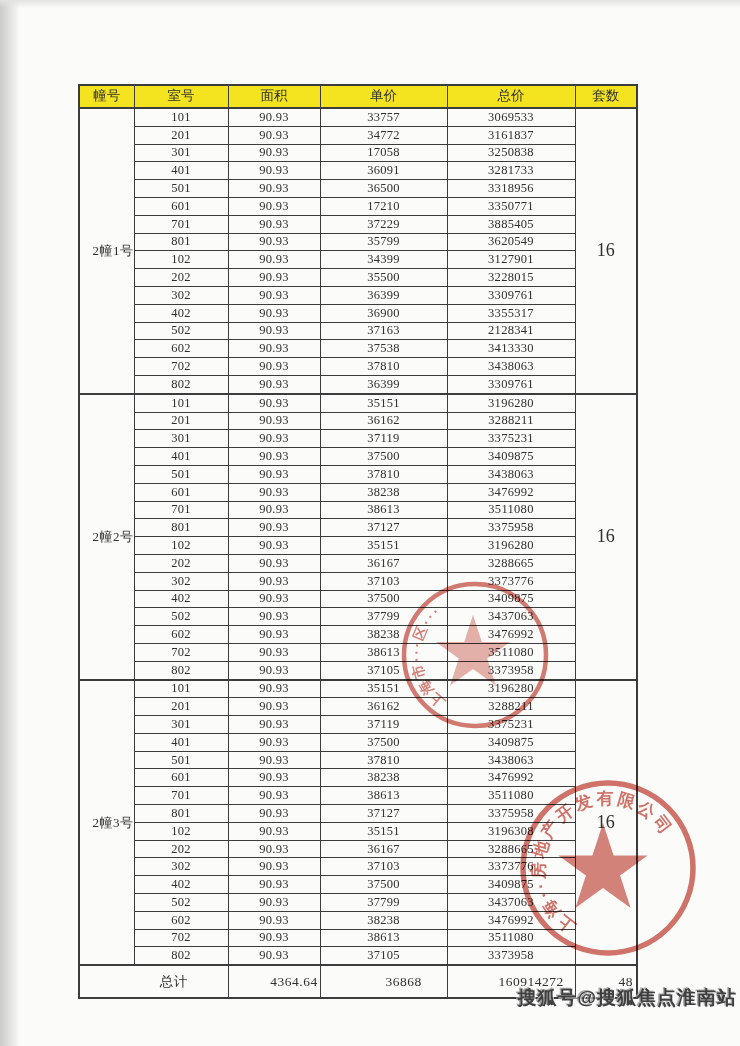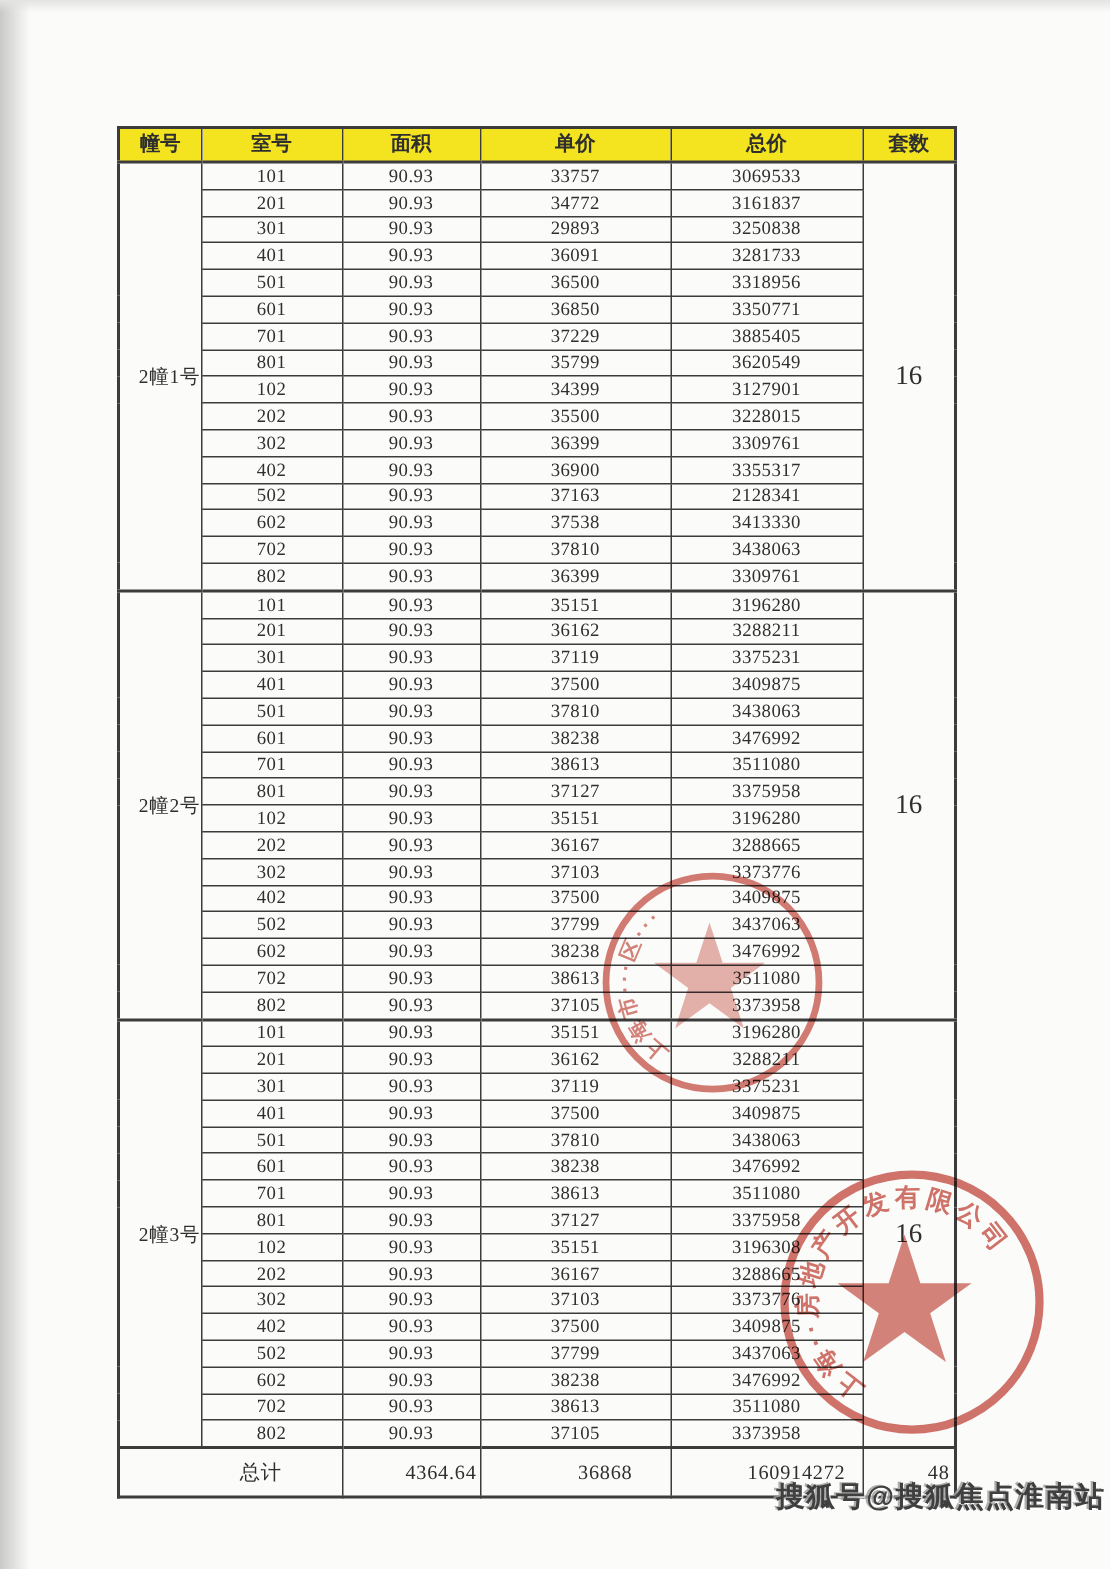--- a/index.html
+++ b/index.html
@@ -27,21 +27,21 @@
     font-family:"Liberation Serif", serif;color:#2f2f2f;
   }
   th,td{
     border:1px solid var(--border,#3c3c3c);
     text-align:center;vertical-align:middle;
     padding:0;line-height:1.05;overflow:hidden;white-space:nowrap;
   }
   table{border:2px solid var(--border,#3c3c3c);}
   thead th{
     background:var(--header-bg,#f3e41f);
-    height:21px;font-size:13.5px;font-weight:700;
+    height:21px;font-size:13.5px;font-weight:400;
     border-bottom:2px solid var(--border,#3c3c3c);
   }
   tbody.section-group>tr:first-child>td{border-top:2px solid var(--border,#3c3c3c);}
   tbody.summary-group>tr>td{border-top:2px solid var(--border,#3c3c3c);}
   td.data-cell{height:16.8px;font-size:12.5px;letter-spacing:.3px;}
   td.building-cell{font-size:13px;letter-spacing:.5px;text-align:right;}
   td.units-count-cell{font-size:18px;}
   tr.summary-row td{height:31px;font-size:13.5px;letter-spacing:.5px;padding-left:40px;}
   .stamp{position:absolute;mix-blend-mode:multiply;opacity:.92;filter:blur(.4px);}
   #stamp1{left:395px;top:575px;width:160px;height:160px;}
@@ -99,39 +99,39 @@
           </tr>
           <tr>
             <td class="data-cell">201</td>
             <td class="data-cell">90.93</td>
             <td class="data-cell">34772</td>
             <td class="data-cell">3161837</td>
           </tr>
           <tr>
             <td class="data-cell">301</td>
             <td class="data-cell">90.93</td>
-            <td class="data-cell">29893</td>
+            <td class="data-cell">17058</td>
             <td class="data-cell">3250838</td>
           </tr>
           <tr>
             <td class="data-cell">401</td>
             <td class="data-cell">90.93</td>
             <td class="data-cell">36091</td>
             <td class="data-cell">3281733</td>
           </tr>
           <tr>
             <td class="data-cell">501</td>
             <td class="data-cell">90.93</td>
             <td class="data-cell">36500</td>
             <td class="data-cell">3318956</td>
           </tr>
           <tr>
             <td class="data-cell">601</td>
             <td class="data-cell">90.93</td>
-            <td class="data-cell">36850</td>
+            <td class="data-cell">17210</td>
             <td class="data-cell">3350771</td>
           </tr>
           <tr>
             <td class="data-cell">701</td>
             <td class="data-cell">90.93</td>
             <td class="data-cell">37229</td>
             <td class="data-cell">3885405</td>
           </tr>
           <tr>
             <td class="data-cell">801</td>

